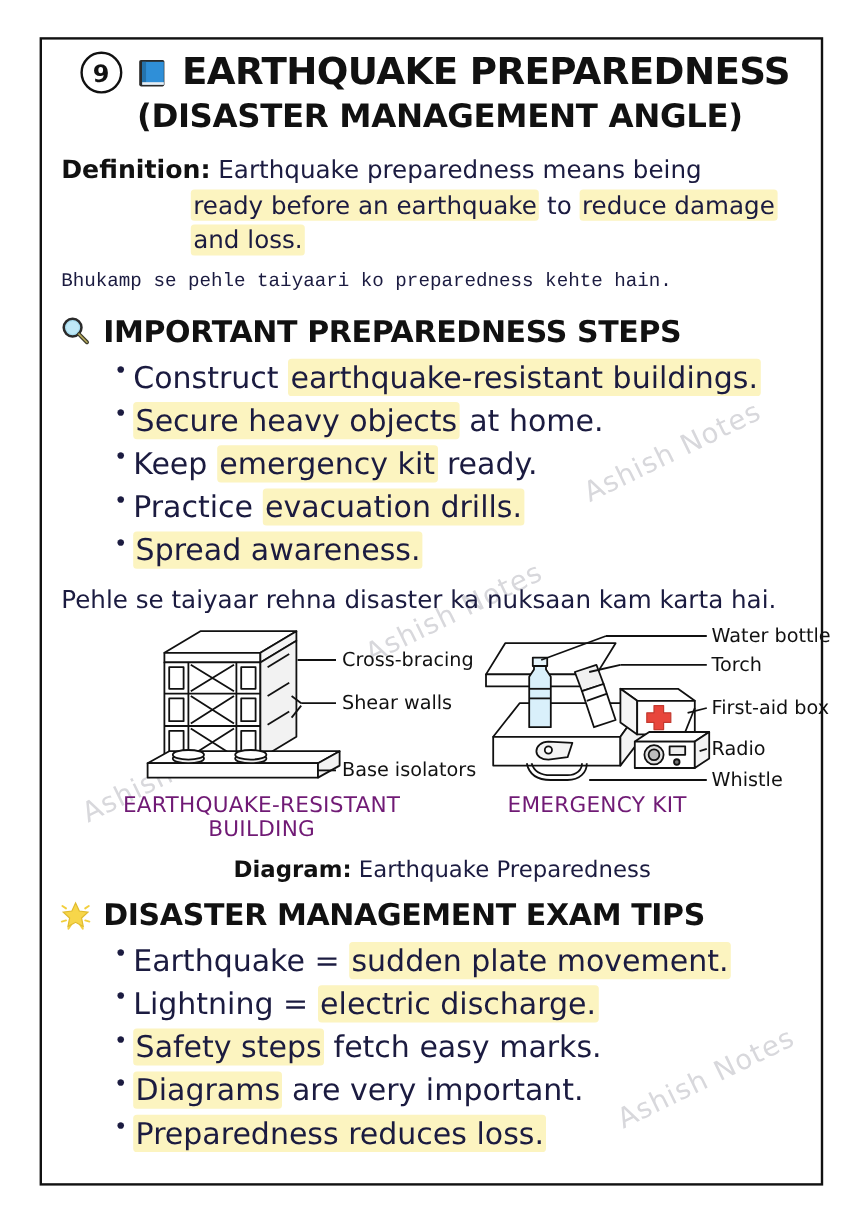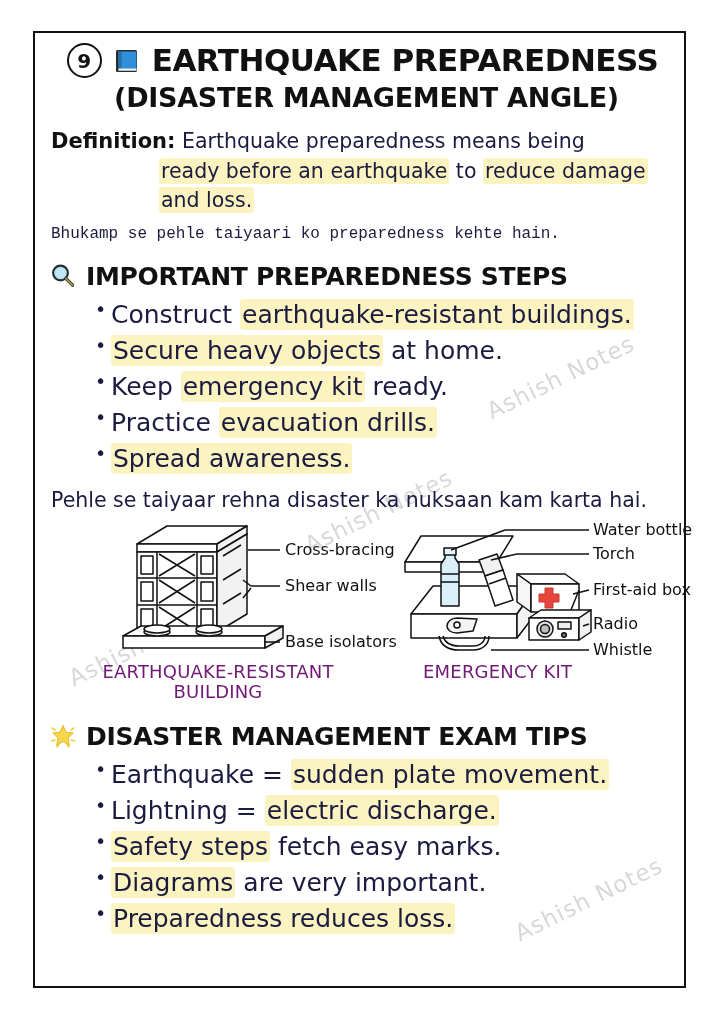--- a/index.html
+++ b/index.html
@@ -130,21 +130,21 @@
     font-family: Liberation Mono, monospace;
     font-size: 16px;
     color: #1b1b40;
     margin-top: 9px;
     line-height: 1.35;
   }
 
   
   .sec-head {
     display: flex;
-    align-items: flex-start;
+    align-items: center;
     gap: 9px;
     margin-top: 16px;
     padding-left: 16px;
   }
   .sec-head-text {
     font-family: "DejaVu Sans", sans-serif;
     font-weight: 700;
     font-size: 25px;
     letter-spacing: -0.3px;
     color: #111111;
@@ -418,20 +418,24 @@
           <text class="lbl" x="200" y="45">Torch</text>
           <text class="lbl" x="200" y="81">First-aid box</text>
           <text class="lbl" x="200" y="115">Radio</text>
           <text class="lbl" x="200" y="141">Whistle</text>
         </svg>
       </div>
 
       <div class="cap-right dg-caption">EMERGENCY KIT</div>
     </div>
 
+    <div class="diagram-caption-line">
+      <b>Diagram:</b>
+      <span>Earthquake Preparedness</span>
+    </div>
 
     <div class="sec-head" style="margin-top:12px;">
       <span>
         <svg width="28" height="28" viewBox="0 0 28 28">
           <g stroke="#f2cf3e" stroke-width="1.6" stroke-linecap="round">
             <line x1="3" y1="6" x2="6" y2="8"></line>
             <line x1="25" y1="6" x2="22" y2="8"></line>
             <line x1="2.5" y1="19" x2="6" y2="18"></line>
             <line x1="25.5" y1="19" x2="22" y2="18"></line>
             <line x1="8" y1="25" x2="10" y2="22"></line>

